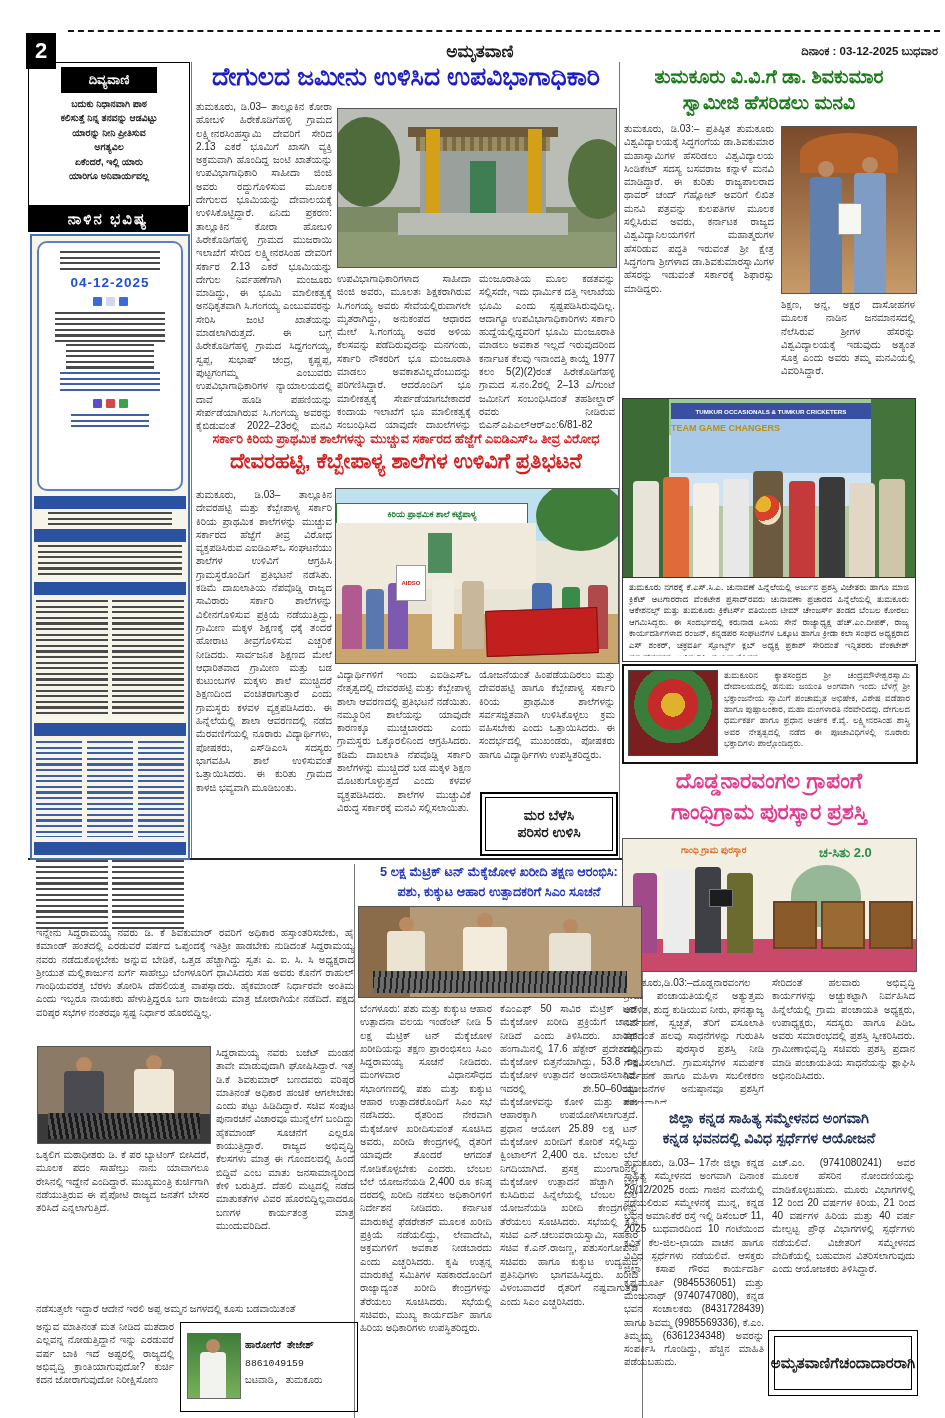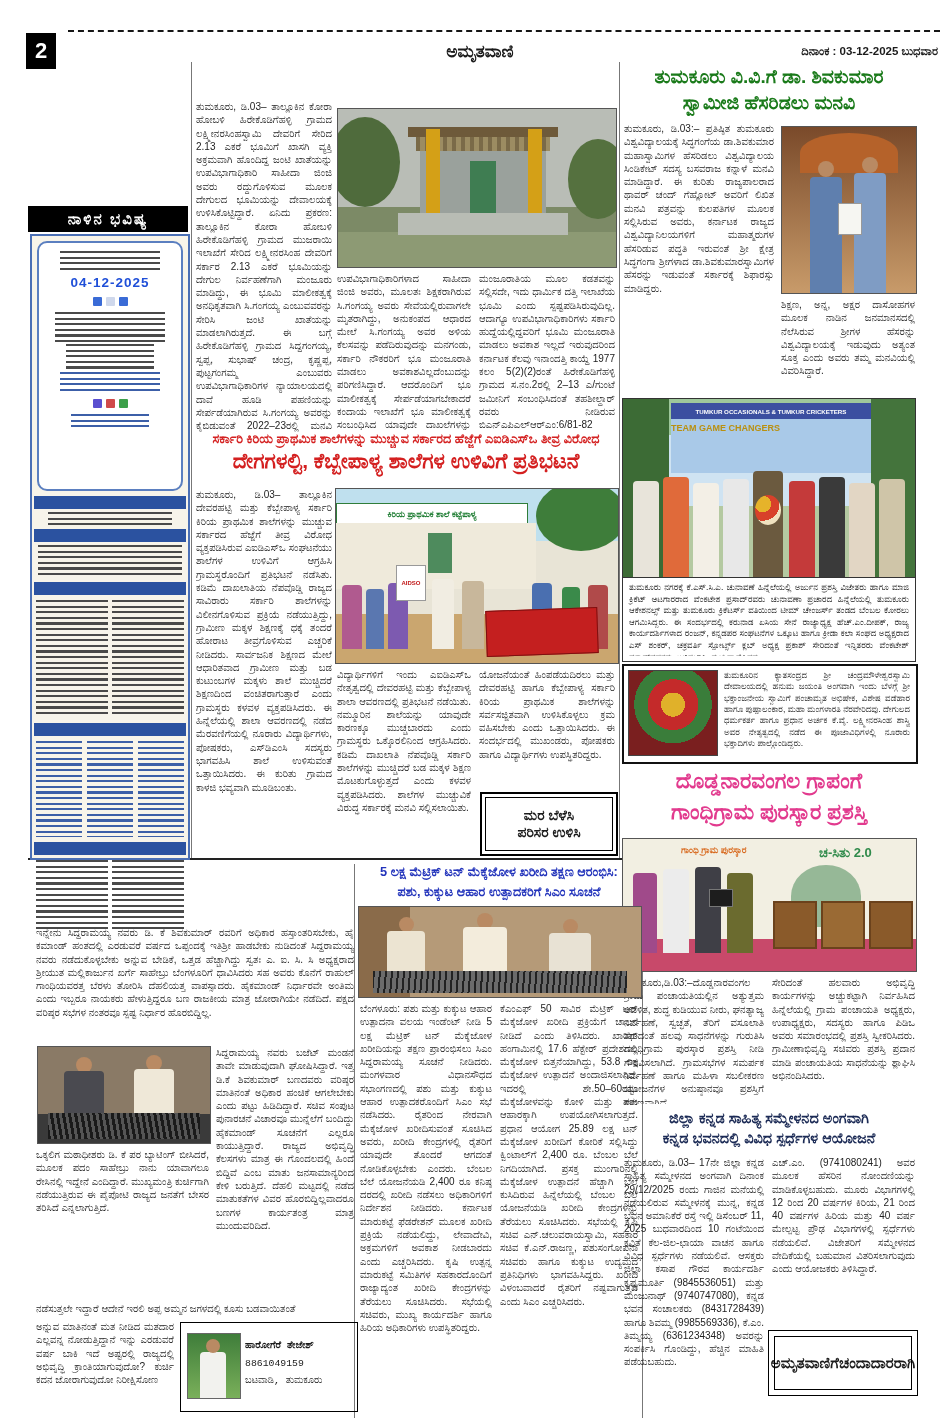--- a/index.html
+++ b/index.html
@@ -40,20 +40,31 @@
   <div class="abs pagenum" style="left:26px;top:33px;width:30px;height:36px;">2</div>
   <div class="abs hl" style="left:380px;top:42px;width:200px;font-size:17px;">ಅಮೃತವಾಣಿ</div>
   <div class="abs" style="left:700px;top:45px;width:238px;font-size:11.5px;font-weight:bold;text-align:right;">ದಿನಾಂಕ : 03-12-2025 ಬುಧವಾರ</div>
 
   <div class="abs rule-v" style="left:191px;top:62px;height:796px;"></div>
   <div class="abs rule-v" style="left:619px;top:62px;height:796px;"></div>
   <div class="abs rule-h" style="left:28px;top:858px;width:616px;"></div>
   <div class="abs rule-v" style="left:354px;top:864px;height:554px;"></div>
   <div class="abs rule-v" style="left:642px;top:864px;height:554px;"></div>
 
+  <div class="abs boxed" style="left:28px;top:62px;width:160px;height:142px;">
+    <div class="blackbar" style="width:96px;height:26px;margin:4px auto 4px;font-size:13px;">ದಿವ್ಯವಾಣಿ</div>
+    <div style="font-size:9.3px;font-weight:bold;text-align:center;line-height:1.55;">
+      <div>ಬದುಕು ನಿಧಾನವಾಗಿ ಪಾಠ</div>
+      <div>ಕಲಿಸುತ್ತೆ ನಿನ್ನ ತನವನ್ನು ಆಡವಿಟ್ಟು</div>
+      <div>ಯಾರನ್ನು ನೀನಿ ಪ್ರೀತಿಸುವ</div>
+      <div>ಅಗತ್ಯವಿಲ</div>
+      <div>ಏಕೆಂದರೆ, ಇಲ್ಲಿ ಯಾರು</div>
+      <div>ಯಾರಿಗೂ ಅನಿವಾರ್ಯವಲ್ಲ</div>
+    </div>
+  </div>
 
   <div class="abs blackbar" style="left:28px;top:206px;width:160px;height:26px;font-size:15px;letter-spacing:2px;">ನಾಳಿನ ಭವಿಷ್ಯ</div>
   <div class="abs hpanel" style="left:30px;top:234px;width:156px;height:622px;">
     <div class="hcard" style="height:246px;border-radius:10px;">
       <div class="sim" style="width:70%;height:22px;margin-top:8px;"></div>
       <div class="hdate">04-12-2025</div>
       <div style="text-align:center;margin-top:2px;">
         <span class="sq" style="background:#3a6bd6;"></span><span class="sq" style="background:#cfd8ec;"></span><span class="sq" style="background:#3a6bd6;"></span>
       </div>
       <div class="sim" style="width:78%;height:30px;"></div>
@@ -79,37 +90,38 @@
       <div class="simb" style="width:31%;height:96px;"></div>
       <div class="simb" style="width:31%;height:96px;"></div>
     </div>
     <div class="hbar"></div>
     <div style="display:flex;gap:4px;padding:0 4px;">
       <div class="sim" style="width:48%;height:70px;"></div>
       <div class="sim" style="width:48%;height:70px;"></div>
     </div>
   </div>
 
+  <div class="abs hl" style="left:196px;top:62px;width:420px;font-size:25px;color:#1d1dc4;">ದೇಗುಲದ ಜಮೀನು ಉಳಿಸಿದ ಉಪವಿಭಾಗಾಧಿಕಾರಿ</div>
   <div class="abs body-text" style="left:196px;top:100px;width:136px;height:332px;">ತುಮಕೂರು, ಡಿ.03– ತಾಲ್ಲೂಕಿನ ಕೋರಾ ಹೋಬಳಿ ಹಿರೇಕೊಡಿಗೆಹಳ್ಳಿ ಗ್ರಾಮದ ಲಕ್ಷ್ಮೀನರಸಿಂಹಸ್ವಾಮಿ ದೇವರಿಗೆ ಸೇರಿದ 2.13 ಎಕರೆ ಭೂಮಿಗೆ ಖಾಸಗಿ ವ್ಯಕ್ತಿ ಅಕ್ರಮವಾಗಿ ಹೊಂದಿದ್ದ ಜಂಟಿ ಖಾತೆಯನ್ನು ಉಪವಿಭಾಗಾಧಿಕಾರಿ ಸಾಹೀದಾ ಜಿಂಜಿ ಅವರು ರದ್ದುಗೊಳಿಸುವ ಮೂಲಕ ದೇಗುಲದ ಭೂಮಿಯನ್ನು ದೇವಾಲಯಕ್ಕೆ ಉಳಿಸಿಕೊಟ್ಟಿದ್ದಾರೆ. ಏನಿದು ಪ್ರಕರಣ: ತಾಲ್ಲೂಕಿನ ಕೋರಾ ಹೋಬಳಿ ಹಿರೇಕೊಡಿಗೆಹಳ್ಳಿ ಗ್ರಾಮದ ಮುಜರಾಯಿ ಇಲಾಖೆಗೆ ಸೇರಿದ ಲಕ್ಷ್ಮೀನರಸಿಂಹ ದೇವರಿಗೆ ಸರ್ಕಾರ 2.13 ಎಕರೆ ಭೂಮಿಯನ್ನು ದೇಗುಲ ನಿರ್ವಹಣೆಗಾಗಿ ಮಂಜೂರು ಮಾಡಿದ್ದು, ಈ ಭೂಮಿ ಮಾಲೀಕತ್ವಕ್ಕೆ ಅನಧಿಕೃತವಾಗಿ ಸಿ.ಗಂಗಯ್ಯ ಎಂಬುವವರನ್ನು ಸೇರಿಸಿ ಜಂಟಿ ಖಾತೆಯನ್ನು ಮಾಡಲಾಗಿರುತ್ತದೆ. ಈ ಬಗ್ಗೆ ಹಿರೇಕೊಡಿಗೆಹಳ್ಳಿ ಗ್ರಾಮದ ಸಿದ್ದಗಂಗಯ್ಯ, ಸ್ವಪ್ಪ, ಸುಭಾಷ್ ಚಂದ್ರ, ಕೃಷ್ಣಪ್ಪ, ಪುಟ್ಟಗಂಗಮ್ಮ ಎಂಬುವರು ಉಪವಿಭಾಗಾಧಿಕಾರಿಗಳ ನ್ಯಾಯಾಲಯದಲ್ಲಿ ದಾವೆ ಹೂಡಿ ಪಹಣಿಯನ್ನು ಸೇರ್ಪಡೆಯಾಗಿರುವ ಸಿ.ಗಂಗಯ್ಯ ಅವರನ್ನು ಕೈಬಿಡುವಂತೆ 2022–23ರಲ್ಲಿ ಮನವಿ ಮಾಡಿದ್ದರು. ಸದರಿ ಪ್ರಕರಣದ ವಿಚಾರಣೆಯನ್ನು ನಡೆಸಿದ</div>
   <div class="photo" style="left:337px;top:108px;width:278px;height:158px;background:linear-gradient(#b9bdb6 0 62%,#7c8a66 62% 78%,#8d9a74 78% 100%);">
     <div class="abs" style="left:-8px;top:8px;width:70px;height:90px;background:#4f6b3c;border-radius:50%;"></div>
     <div class="abs" style="left:230px;top:30px;width:60px;height:80px;background:#55713f;border-radius:50%;"></div>
     <div class="abs" style="left:70px;top:18px;width:150px;height:10px;background:#6e5a3a;"></div>
     <div class="abs" style="left:78px;top:28px;width:134px;height:14px;background:repeating-linear-gradient(90deg,#7a6a48 0 4px,#9c8c62 4px 9px);"></div>
     <div class="abs" style="left:82px;top:42px;width:126px;height:62px;background:#9aa19c;"></div>
     <div class="abs" style="left:132px;top:52px;width:26px;height:52px;background:#3f7d52;"></div>
     <div class="abs" style="left:88px;top:20px;width:14px;height:98px;background:#d4a017;"></div>
     <div class="abs" style="left:190px;top:20px;width:14px;height:98px;background:#d4a017;"></div>
     <div class="abs" style="left:60px;top:104px;width:170px;height:22px;background:#b8bcb4;"></div>
   </div>
   <div class="abs body-text" style="left:337px;top:272px;width:134px;height:158px;">ಉಪವಿಭಾಗಾಧಿಕಾರಿಗಳಾದ ಸಾಹೀದಾ ಜಿಂಜಿ ಅವರು, ಮೂಲತಃ ಶಿಕ್ಷಕರಾಗಿರುವ ಸಿ.ಗಂಗಯ್ಯ ಅವರು ಸೇವೆಯಲ್ಲಿರುವಾಗಲೇ ಮೃತರಾಗಿದ್ದು, ಅನುಕಂಪದ ಆಧಾರದ ಮೇಲೆ ಸಿ.ಗಂಗಯ್ಯ ಅವರ ಅಳಿಯ ಕೆಲಸವನ್ನು ಪಡೆದಿರುವುದನ್ನು ಮನಗಂಡು, ಸರ್ಕಾರಿ ನೌಕರರಿಗೆ ಭೂ ಮಂಜೂರಾತಿ ಮಾಡಲು ಅವಕಾಶವಿಲ್ಲದೆಂಬುದನ್ನು ಪರಿಗಣಿಸಿದ್ದಾರೆ. ಆದರೊಂದಿಗೆ ಭೂ ಮಾಲೀಕತ್ವಕ್ಕೆ ಸೇರ್ಪಡೆಯಾಗಬೇಕಾದರೆ ಕಂದಾಯ ಇಲಾಖೆಗೆ ಭೂ ಮಾಲೀಕತ್ವಕ್ಕೆ ಸಂಬಂಧಿಸಿದ ಯಾವುದೇ ದಾಖಲೆಗಳನ್ನು ಒದಗಿಸದೇ ಇರುವುದು ಹಾಗೂ ತಹಶೀಲ್ದಾರ್ ಅವರು</div>
   <div class="abs body-text" style="left:479px;top:272px;width:136px;height:158px;">ಮಂಜೂರಾತಿಯ ಮೂಲ ಕಡತವನ್ನು ಸಲ್ಲಿಸದೇ, ಇದು ಧಾರ್ಮಿಕ ದತ್ತಿ ಇಲಾಖೆಯ ಭೂಮಿ ಎಂದು ಸ್ಪಷ್ಟಪಡಿಸಿರುವುದಿಲ್ಲ. ಆದಾಗ್ಯೂ ಉಪವಿಭಾಗಾಧಿಕಾರಿಗಳು ಸರ್ಕಾರಿ ಹುದ್ದೆಯಲ್ಲಿದ್ದವರಿಗೆ ಭೂಮಿ ಮಂಜೂರಾತಿ ಮಾಡಲು ಅವಕಾಶ ಇಲ್ಲದೆ ಇರುವುದರಿಂದ ಕರ್ನಾಟಕ ಕೆಲವು ಇನಾಂದತ್ತಿ ಕಾಯ್ದೆ 1977 ಕಲಂ 5(2)(2)ರಂತೆ ಹಿರೇಕೊಡಿಗೆಹಳ್ಳಿ ಗ್ರಾಮದ ಸ.ನಂ.2ರಲ್ಲಿ 2–13 ಎ/ಗುಂಟೆ ಜಮೀನಿಗೆ ಸಂಬಂಧಿಸಿದಂತೆ ತಹಶೀಲ್ದಾರ್ ರವರು ನೀಡಿರುವ ಬಿಎನ್‌ಎಪಿಎಲ್‌ಆರ್‌ಎಂ:6/81-82 ಆದೇಶವನ್ನು ರದ್ದುಗೊಳಿಸಿ ಆದೇಶಿಸಿದ್ದಾರೆ.</div>
 
   <div class="abs hl" style="left:196px;top:431px;width:420px;font-size:12.8px;color:#d42020;">ಸರ್ಕಾರಿ ಕಿರಿಯ ಪ್ರಾಥಮಿಕ ಶಾಲೆಗಳನ್ನು ಮುಚ್ಚುವ ಸರ್ಕಾರದ ಹೆಜ್ಜೆಗೆ ಎಐಡಿಎಸ್‌ಒ ತೀವ್ರ ವಿರೋಧ</div>
-  <div class="abs hl" style="left:196px;top:449px;width:420px;font-size:21px;color:#d42020;">ದೇಗಗಳಲ್ಟಿ, ಕೆಬ್ಬೇಪಾಳ್ಯ ಶಾಲೆಗಳ ಉಳಿವಿಗೆ ಪ್ರತಿಭಟನೆ</div>
+  <div class="abs hl" style="left:196px;top:449px;width:420px;font-size:21px;color:#d42020;">ದೇವರಹಟ್ಟಿ, ಕೆಬ್ಬೇಪಾಳ್ಯ ಶಾಲೆಗಳ ಉಳಿವಿಗೆ ಪ್ರತಿಭಟನೆ</div>
   <div class="abs body-text" style="left:196px;top:488px;width:136px;height:368px;">ತುಮಕೂರು, ಡಿ.03– ತಾಲ್ಲೂಕಿನ ದೇವರಹಟ್ಟಿ ಮತ್ತು ಕೆಬ್ಬೇಪಾಳ್ಯ ಸರ್ಕಾರಿ ಕಿರಿಯ ಪ್ರಾಥಮಿಕ ಶಾಲೆಗಳನ್ನು ಮುಚ್ಚುವ ಸರ್ಕಾರದ ಹೆಜ್ಜೆಗೆ ತೀವ್ರ ವಿರೋಧ ವ್ಯಕ್ತಪಡಿಸಿರುವ ಎಐಡಿಎಸ್‌ಒ ಸಂಘಟನೆಯು ಶಾಲೆಗಳ ಉಳಿವಿಗೆ ಆಗ್ರಹಿಸಿ ಗ್ರಾಮಸ್ಥರೊಂದಿಗೆ ಪ್ರತಿಭಟನೆ ನಡೆಸಿತು. ಕಡಿಮೆ ದಾಖಲಾತಿಯ ನೆಪವೊಡ್ಡಿ ರಾಜ್ಯದ ಸಾವಿರಾರು ಸರ್ಕಾರಿ ಶಾಲೆಗಳನ್ನು ವಿಲೀನಗೊಳಿಸುವ ಪ್ರಕ್ರಿಯೆ ನಡೆಯುತ್ತಿದ್ದು, ಗ್ರಾಮೀಣ ಮಕ್ಕಳ ಶಿಕ್ಷಣಕ್ಕೆ ಧಕ್ಕೆ ತಂದರೆ ಹೋರಾಟ ತೀವ್ರಗೊಳಿಸುವ ಎಚ್ಚರಿಕೆ ನೀಡಿದರು. ಸಾರ್ವಜನಿಕ ಶಿಕ್ಷಣದ ಮೇಲೆ ಆಧಾರಿತವಾದ ಗ್ರಾಮೀಣ ಮತ್ತು ಬಡ ಕುಟುಂಬಗಳ ಮಕ್ಕಳು ಶಾಲೆ ಮುಚ್ಚಿದರೆ ಶಿಕ್ಷಣದಿಂದ ವಂಚಿತರಾಗುತ್ತಾರೆ ಎಂದು ಗ್ರಾಮಸ್ಥರು ಕಳವಳ ವ್ಯಕ್ತಪಡಿಸಿದರು. ಈ ಹಿನ್ನೆಲೆಯಲ್ಲಿ ಶಾಲಾ ಆವರಣದಲ್ಲಿ ನಡೆದ ಮೆರವಣಿಗೆಯಲ್ಲಿ ನೂರಾರು ವಿದ್ಯಾರ್ಥಿಗಳು, ಪೋಷಕರು, ಎಸ್‌ಡಿಎಂಸಿ ಸದಸ್ಯರು ಭಾಗವಹಿಸಿ ಶಾಲೆ ಉಳಿಸುವಂತೆ ಒತ್ತಾಯಿಸಿದರು. ಈ ಕುರಿತು ಗ್ರಾಮದ ಕಾಳಜಿ ಭವ್ಯವಾಗಿ ಮೂಡಿಬಂತು.</div>
   <div class="photo" style="left:335px;top:488px;width:282px;height:174px;background:linear-gradient(#bfe0ee 0 30%,#e8e4d6 30% 72%,#caa66f 72% 100%);">
     <div class="abs" style="left:200px;top:-8px;width:90px;height:70px;background:#3e7d3a;border-radius:50%;"></div>
     <div class="abs" style="left:0;top:14px;width:190px;height:20px;background:#ffffff;border:1px solid #2f7d3a;display:flex;align-items:center;justify-content:center;">
       <span style="color:#1f7d33;font-weight:bold;font-size:8.5px;white-space:nowrap;">ಕಿರಿಯ ಪ್ರಾಥಮಿಕ ಶಾಲೆ ಕಟ್ಟೆಪಾಳ್ಯ</span>
     </div>
     <div class="abs" style="left:0;top:34px;width:200px;height:66px;background:#efeadb;"></div>
     <div class="abs" style="left:92px;top:44px;width:24px;height:40px;background:#4e8b5d;"></div>
     <div class="sil" style="left:6px;top:96px;width:20px;height:64px;background:#b05a8f;"></div>
     <div class="sil" style="left:30px;top:100px;width:18px;height:60px;background:#5a77b0;"></div>

